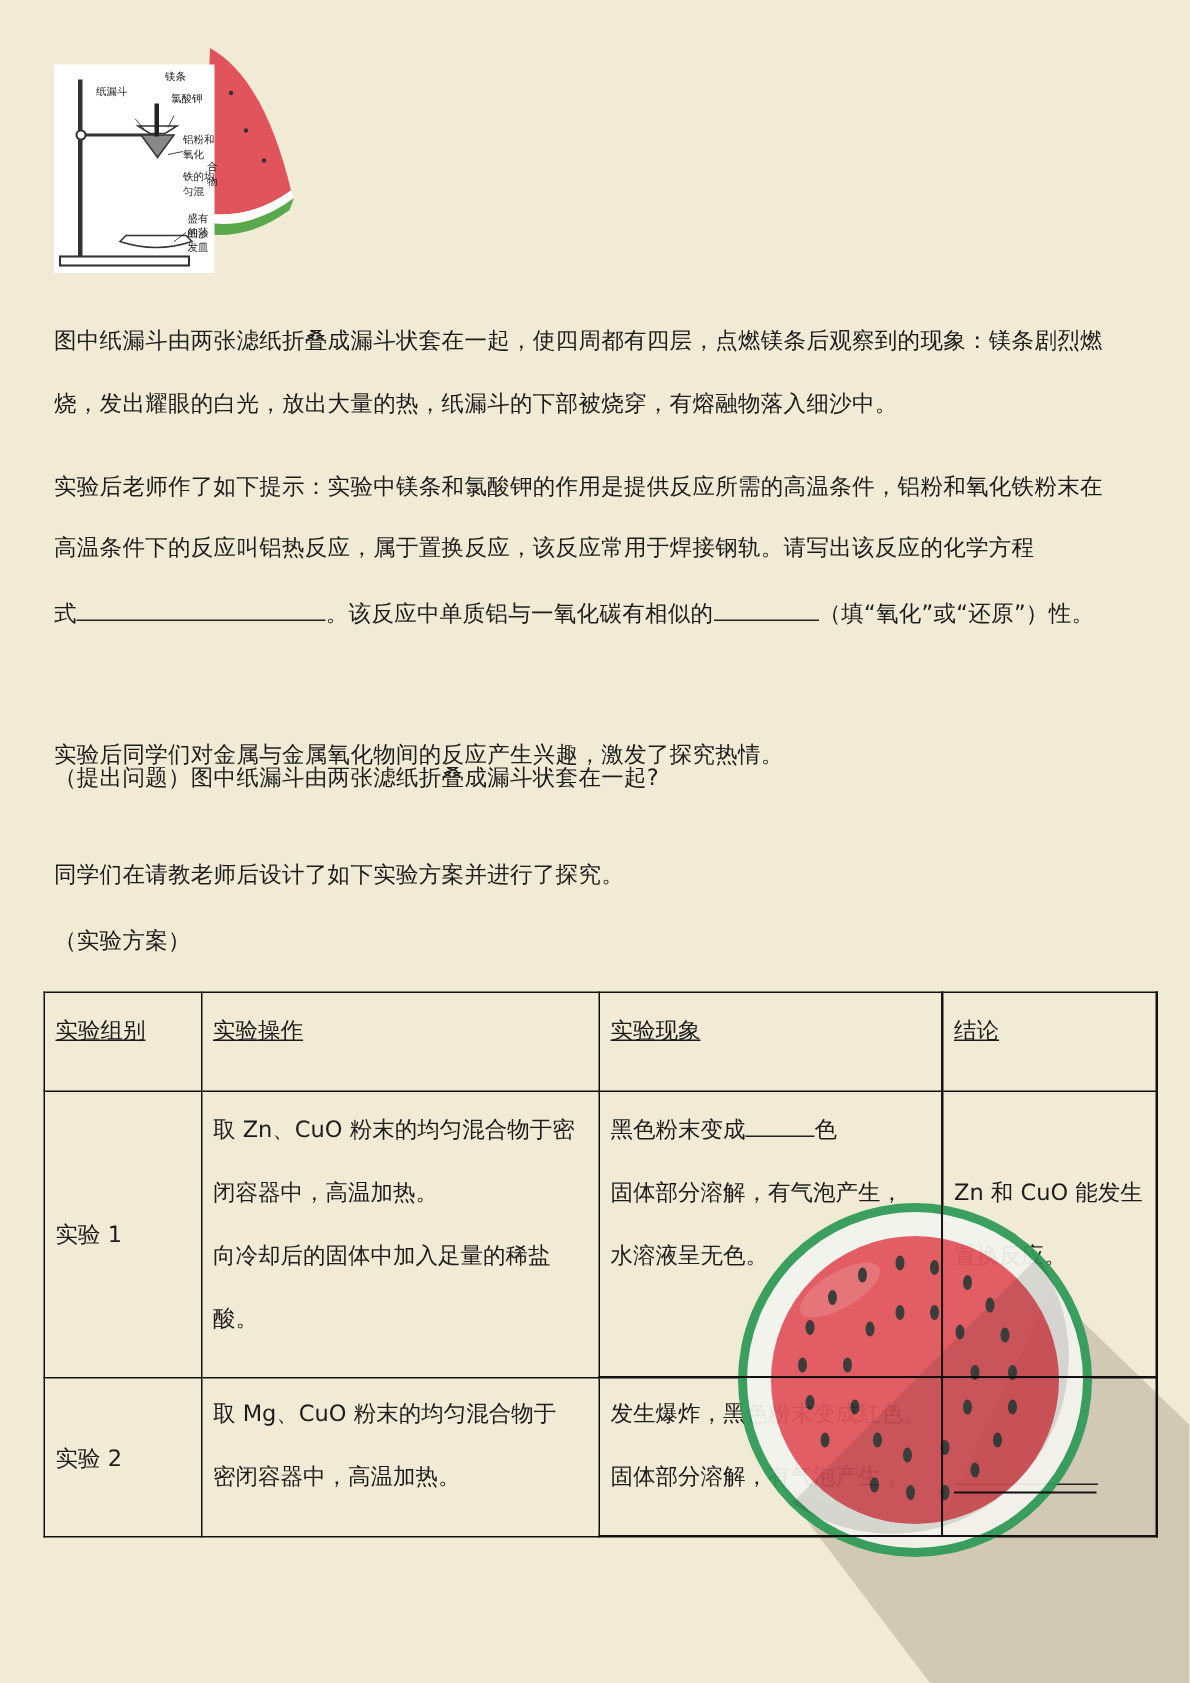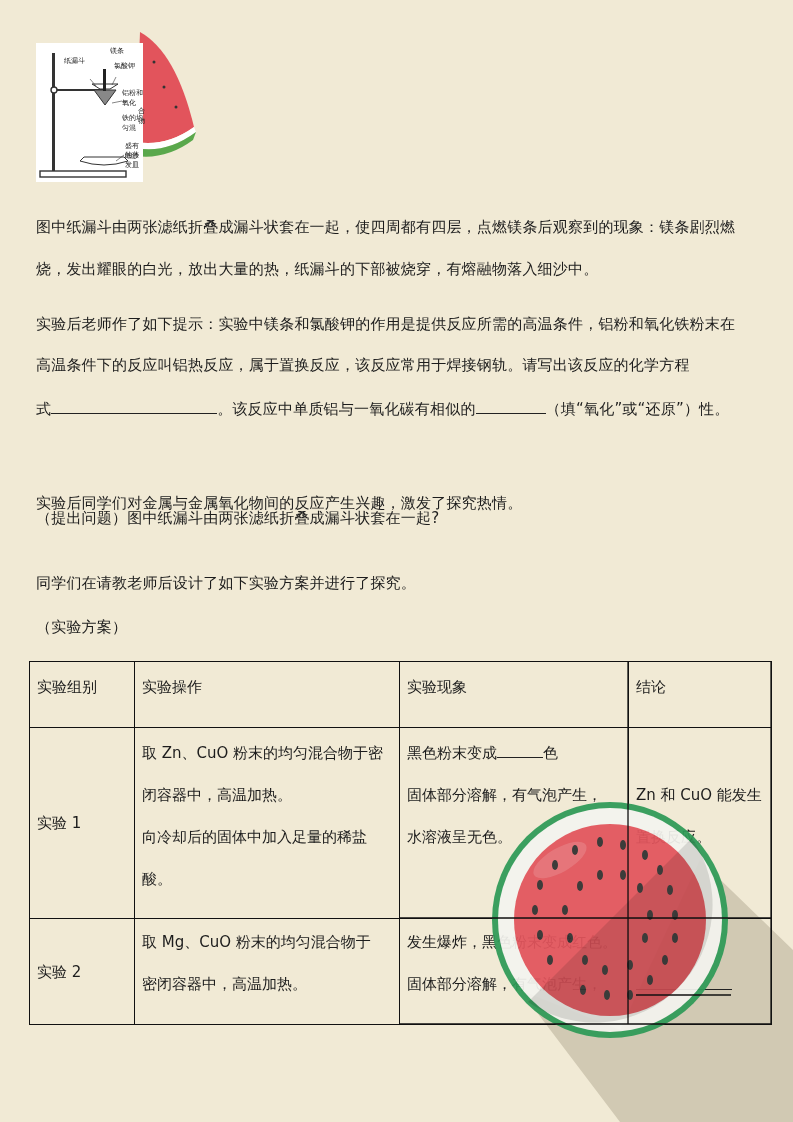--- a/index.html
+++ b/index.html
@@ -91,21 +91,21 @@
 <div class="para" style="top:617px;">（实验方案）</div>
 
 <table class="exp">
   <colgroup>
     <col style="width:105px;">
     <col style="width:265px;">
     <col style="width:229px;">
     <col style="width:143px;">
   </colgroup>
   <tbody>
-      <tr style="height:66px;">
+      <tr style="height:66px;text-decoration:underline;">
     <td class="top" style="padding-top:4px;">实验组别</td>
     <td class="top" style="padding-top:4px;margin-left:32px;">实验操作</td>
     <td class="top" style="padding-top:4px;">实验现象</td>
     <td class="top" style="padding-top:4px;">结论</td>
   </tr>
   <tr style="height:191px;">
     <td>实验 1</td>
     <td class="top" style="padding-top:4px;margin-left:36px;">
       <span class="cell-line">取 Zn、CuO 粉末的均匀混合物于密</span>
       <span class="cell-line">闭容器中，高温加热。</span>

